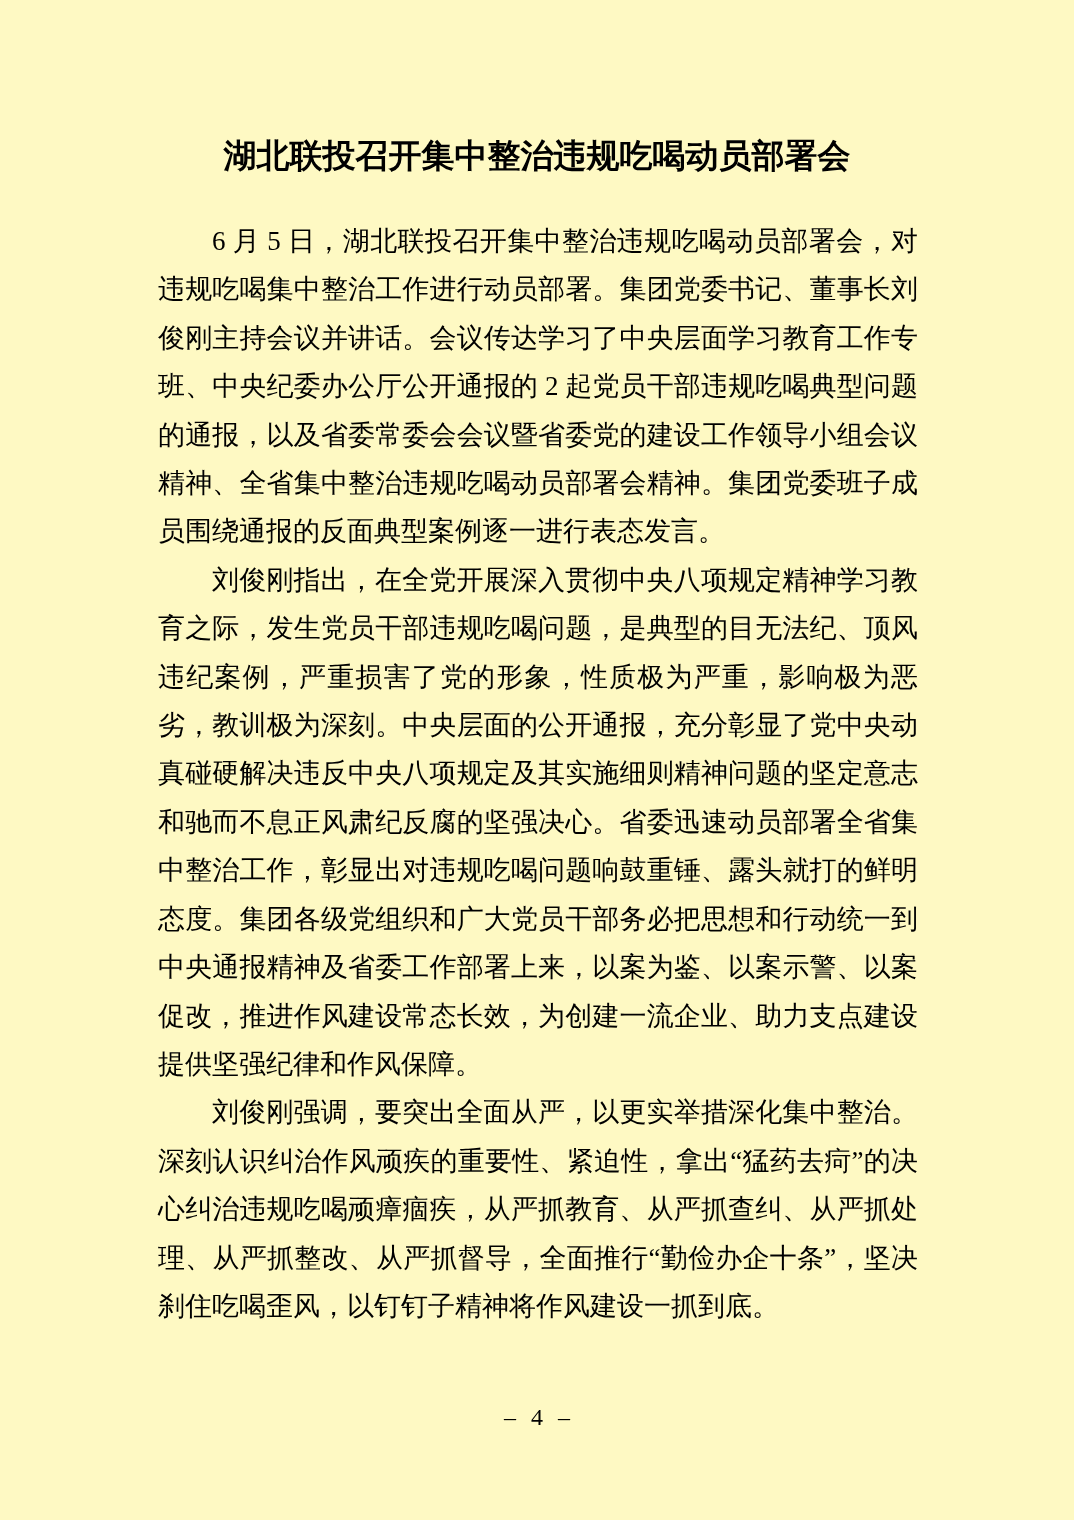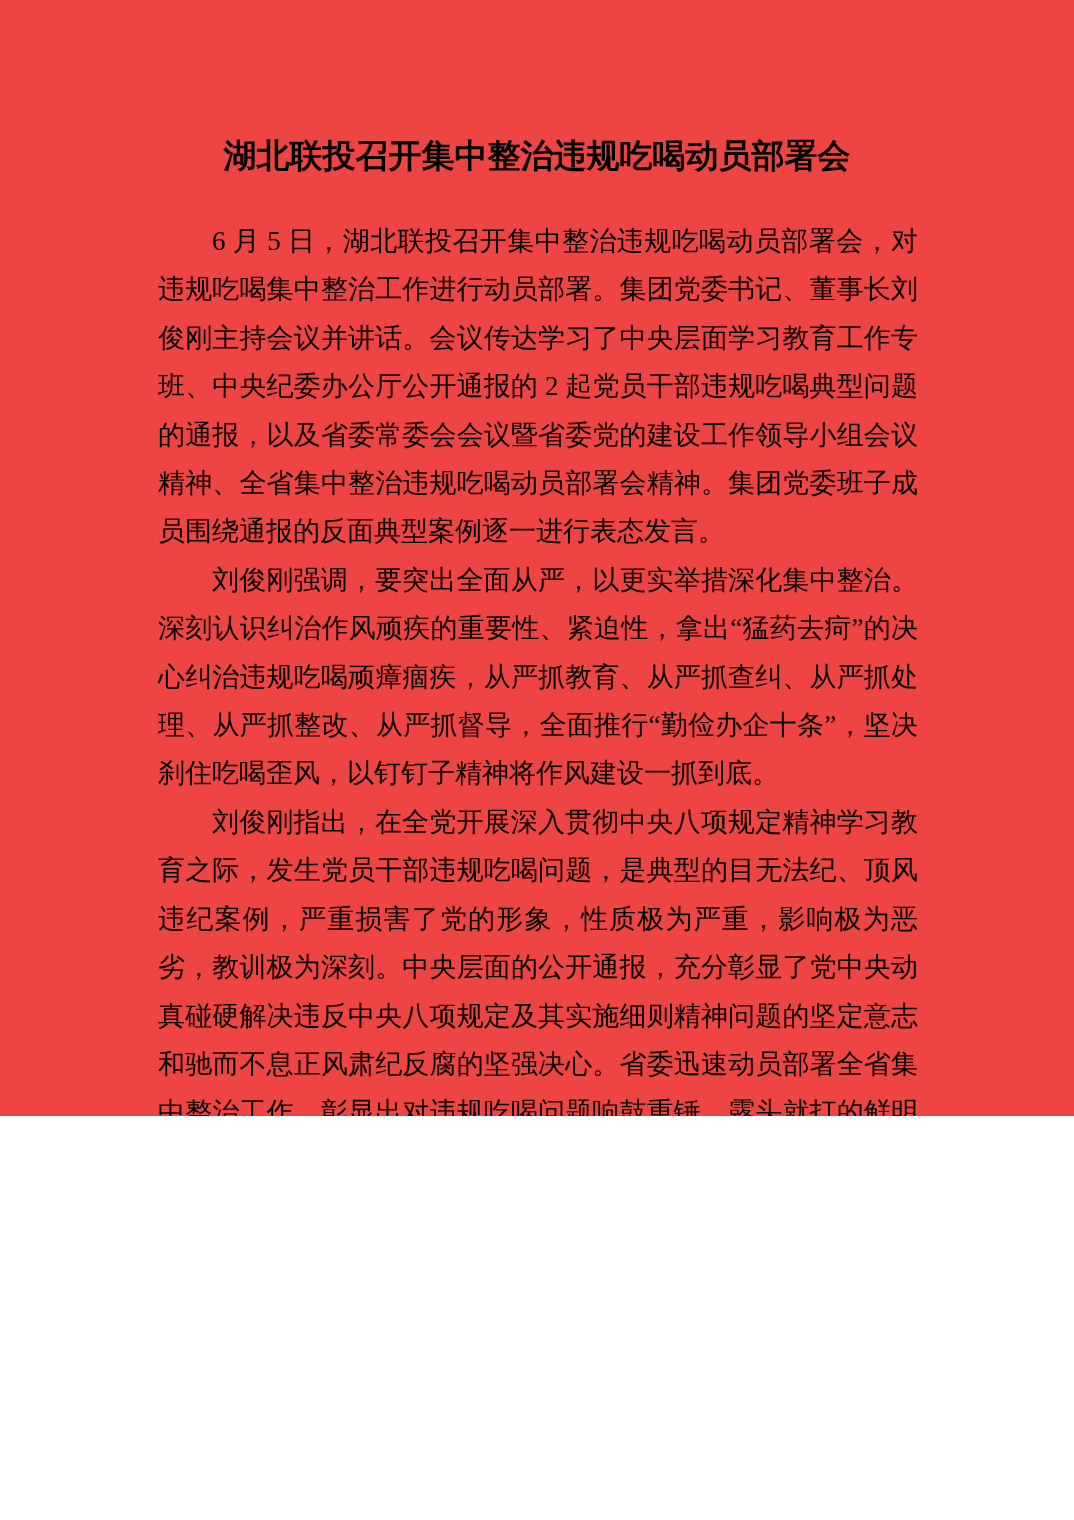--- a/index.html
+++ b/index.html
@@ -3,22 +3,22 @@
 <meta charset="utf-8">
 <style>
   html, body {
     margin: 0;
     padding: 0;
     background: #ffffff;
   }
   .page {
     position: relative;
     width: 1074px;
-    height: 1116px;
-    background: #ef4444;
+    height: 1520px;
+    background: #fef9c3;
     overflow: hidden;
     font-family: "Liberation Serif", "DejaVu Serif", serif;
     color: #000000;
   }
   .doc-title {
     position: absolute;
     top: 134px;
     left: 0;
     width: 100%;
     margin: 0;
@@ -58,19 +58,19 @@
 </style>
 </head>
 <body>
 
 <div class="page">
 
   <h1 class="doc-title">湖北联投召开集中整治违规吃喝动员部署会</h1>
 
   <div class="doc-body">
     <p>6 月 5 日，湖北联投召开集中整治违规吃喝动员部署会，对违规吃喝集中整治工作进行动员部署。集团党委书记、董事长刘俊刚主持会议并讲话。会议传达学习了中央层面学习教育工作专班、中央纪委办公厅公开通报的 2 起党员干部违规吃喝典型问题的通报，以及省委常委会会议暨省委党的建设工作领导小组会议精神、全省集中整治违规吃喝动员部署会精神。集团党委班子成员围绕通报的反面典型案例逐一进行表态发言。</p>
+    <p>刘俊刚指出，在全党开展深入贯彻中央八项规定精神学习教育之际，发生党员干部违规吃喝问题，是典型的目无法纪、顶风违纪案例，严重损害了党的形象，性质极为严重，影响极为恶劣，教训极为深刻。中央层面的公开通报，充分彰显了党中央动真碰硬解决违反中央八项规定及其实施细则精神问题的坚定意志和驰而不息正风肃纪反腐的坚强决心。省委迅速动员部署全省集中整治工作，彰显出对违规吃喝问题响鼓重锤、露头就打的鲜明态度。集团各级党组织和广大党员干部务必把思想和行动统一到中央通报精神及省委工作部署上来，以案为鉴、以案示警、以案促改，推进作风建设常态长效，为创建一流企业、助力支点建设提供坚强纪律和作风保障。</p>
     <p>刘俊刚强调，要突出全面从严，以更实举措深化集中整治。深刻认识纠治作风顽疾的重要性、紧迫性，拿出“猛药去疴”的决心纠治违规吃喝顽瘴痼疾，从严抓教育、从严抓查纠、从严抓处理、从严抓整改、从严抓督导，全面推行“勤俭办企十条”，坚决刹住吃喝歪风，以钉钉子精神将作风建设一抓到底。</p>
-    <p>刘俊刚指出，在全党开展深入贯彻中央八项规定精神学习教育之际，发生党员干部违规吃喝问题，是典型的目无法纪、顶风违纪案例，严重损害了党的形象，性质极为严重，影响极为恶劣，教训极为深刻。中央层面的公开通报，充分彰显了党中央动真碰硬解决违反中央八项规定及其实施细则精神问题的坚定意志和驰而不息正风肃纪反腐的坚强决心。省委迅速动员部署全省集中整治工作，彰显出对违规吃喝问题响鼓重锤、露头就打的鲜明态度。集团各级党组织和广大党员干部务必把思想和行动统一到中央通报精神及省委工作部署上来，以案为鉴、以案示警、以案促改，推进作风建设常态长效，为创建一流企业、助力支点建设提供坚强纪律和作风保障。</p>
   </div>
 
   <div class="page-number">– 4 –</div>
 
 </div>
 
 </body></html>

